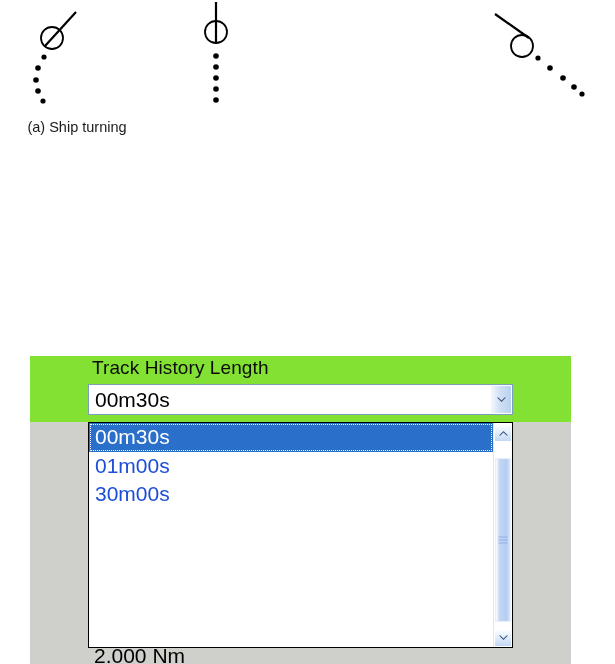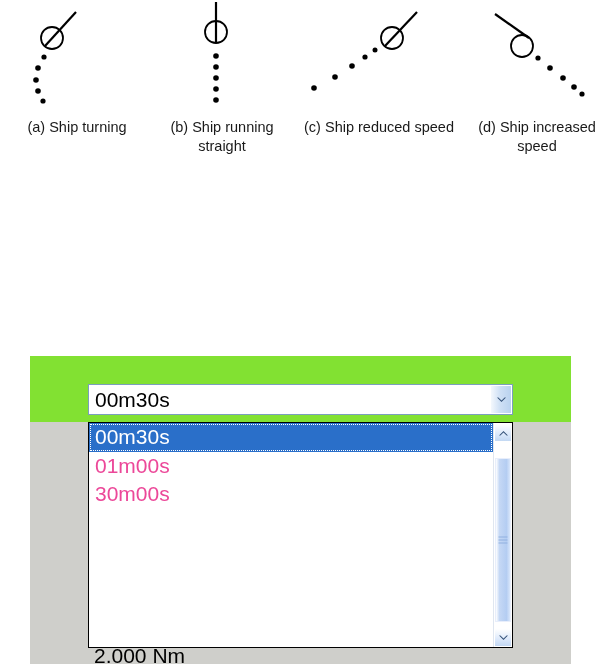--- a/index.html
+++ b/index.html
@@ -134,21 +134,21 @@
     padding: 0;
     margin: 0;
     list-style: none;
   }
   #list li {
     height: 28.5px;
     line-height: 28.5px;
     padding-left: 6px;
     font-family: "Liberation Sans", sans-serif;
     font-size: 21px;
-    color: #ec4899;
+    color: #1d4ed8;
     white-space: nowrap;
     box-sizing: border-box;
   }
   #list li.selected {
     background: #2a6fc9;
     color: #ffffff;
     outline: 1px dotted #ffffff;
     outline-offset: -2px;
   }
 
@@ -234,58 +234,45 @@
   <div class="sym-cell" style="left:145px;">
     <svg class="sym-svg" width="154" height="118" viewBox="0 0 154 118">
       <circle cx="71" cy="32" r="11" fill="none" stroke="#000" stroke-width="1.8"></circle>
       <line x1="71" y1="42" x2="71" y2="2" stroke="#000" stroke-width="2.2"></line>
       <circle cx="71" cy="56" r="2.8" fill="#000"></circle>
       <circle cx="71" cy="67" r="2.8" fill="#000"></circle>
       <circle cx="71" cy="78" r="2.8" fill="#000"></circle>
       <circle cx="71" cy="89" r="2.8" fill="#000"></circle>
       <circle cx="71" cy="100" r="2.8" fill="#000"></circle>
     </svg>
-    <div class="caption">(b) Ship running straight</div>
-  </div>
-
-  <div class="sym-cell" style="left:302px;">
-    <svg class="sym-svg" width="154" height="118" viewBox="0 0 154 118">
-      <circle cx="90" cy="38" r="11" fill="none" stroke="#000" stroke-width="1.8"></circle>
-      <line x1="83" y1="46" x2="115" y2="12" stroke="#000" stroke-width="2.2"></line>
-      <circle cx="73" cy="50" r="2.5" fill="#000"></circle>
-      <circle cx="63" cy="57" r="2.6" fill="#000"></circle>
-      <circle cx="50" cy="66" r="2.8" fill="#000"></circle>
-      <circle cx="33" cy="77" r="2.8" fill="#000"></circle>
-      <circle cx="12" cy="88" r="2.8" fill="#000"></circle>
-    </svg>
-    <div class="caption">(c) Ship reduced speed</div>
-  </div>
+  </div>
+
 
   <div class="sym-cell" style="left:460px;">
     <svg class="sym-svg" width="154" height="118" viewBox="0 0 154 118">
       <circle cx="62" cy="46" r="11" fill="none" stroke="#000" stroke-width="1.8"></circle>
       <line x1="69" y1="38" x2="35" y2="14" stroke="#000" stroke-width="2.2"></line>
       <circle cx="78" cy="58" r="2.6" fill="#000"></circle>
       <circle cx="90" cy="68" r="2.8" fill="#000"></circle>
       <circle cx="103" cy="78" r="2.8" fill="#000"></circle>
       <circle cx="114" cy="87" r="2.8" fill="#000"></circle>
       <circle cx="122" cy="94" r="2.6" fill="#000"></circle>
     </svg>
-    <div class="caption">(d) Ship increased speed</div>
   </div>
 
 </div>
 
 <div id="panel">
 
   <div id="green-band"></div>
   <div id="gray-band"></div>
 
   <div id="under-text">2.000 Nm</div>
 
+  <div id="panel-title">Track History Length</div>
 
   <div id="combo">
     <div id="combo-value">00m30s</div>
     <div id="combo-arrow-btn">
       <svg width="11" height="8" viewBox="0 0 11 8">
         <path d="M1 1.5 L5.5 6 L10 1.5 L8.6 1.5 L5.5 4.6 L2.4 1.5 Z" fill="#37547a"></path>
       </svg>
     </div>
   </div>
 

